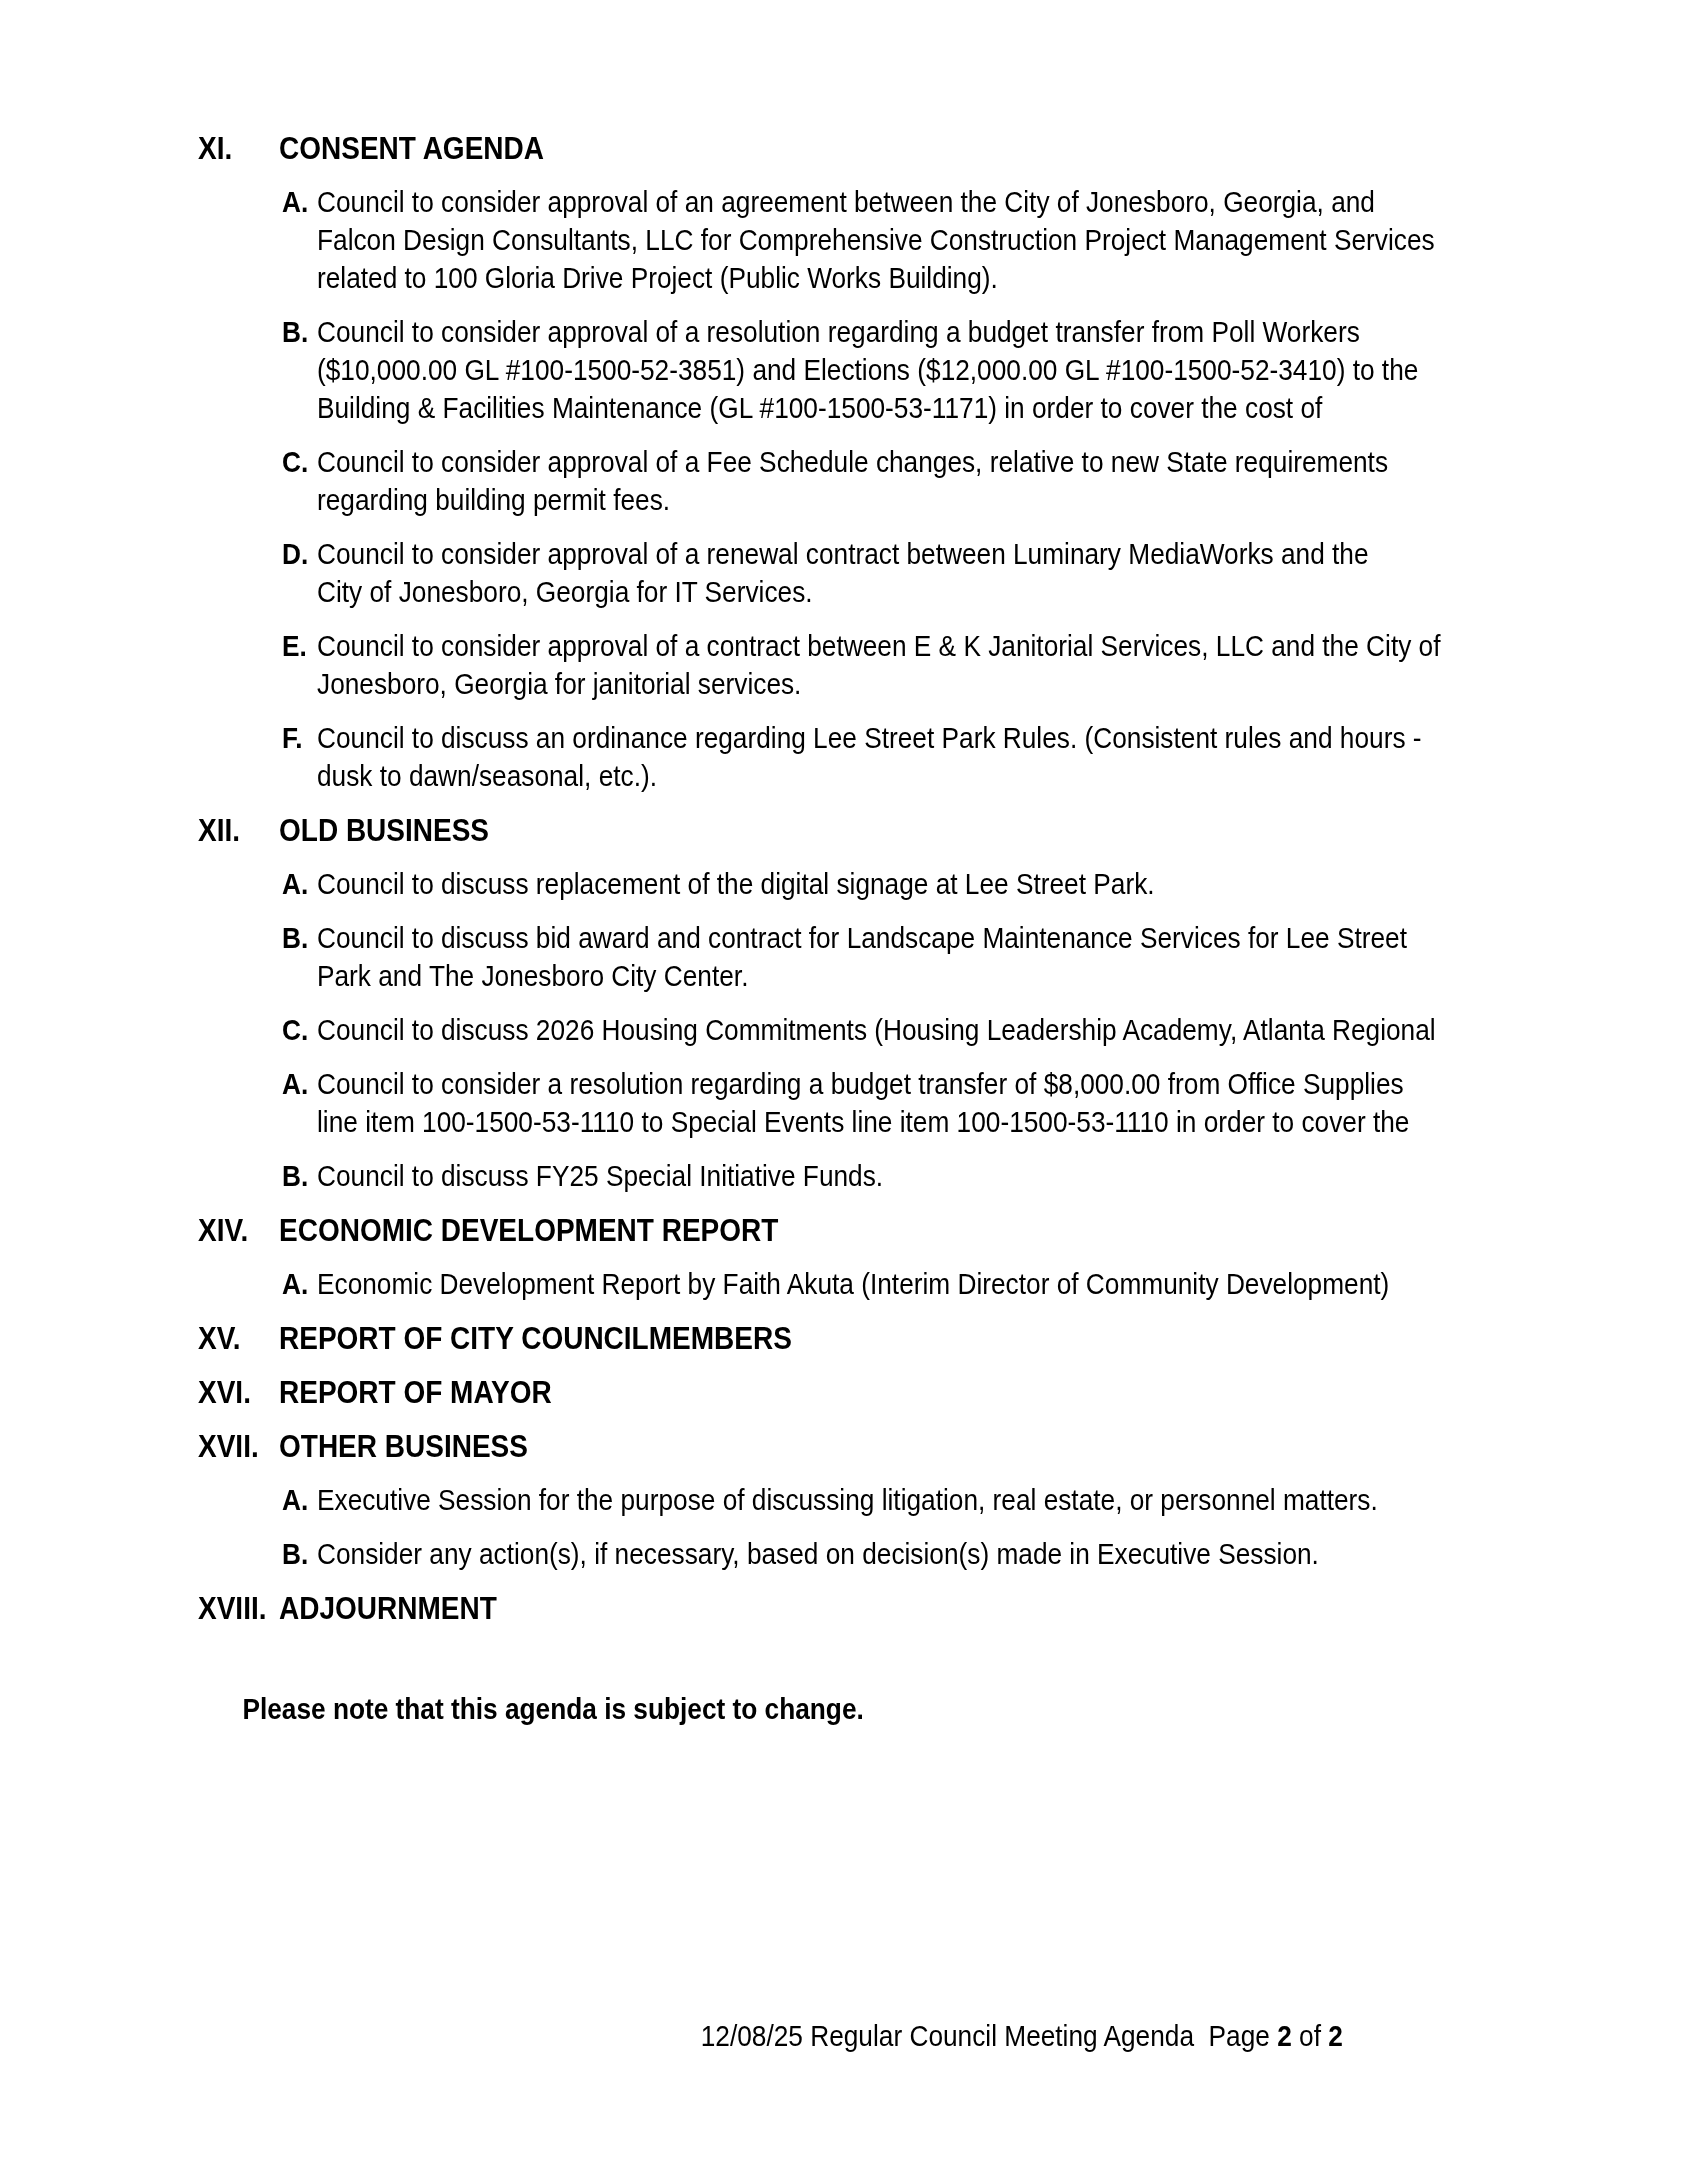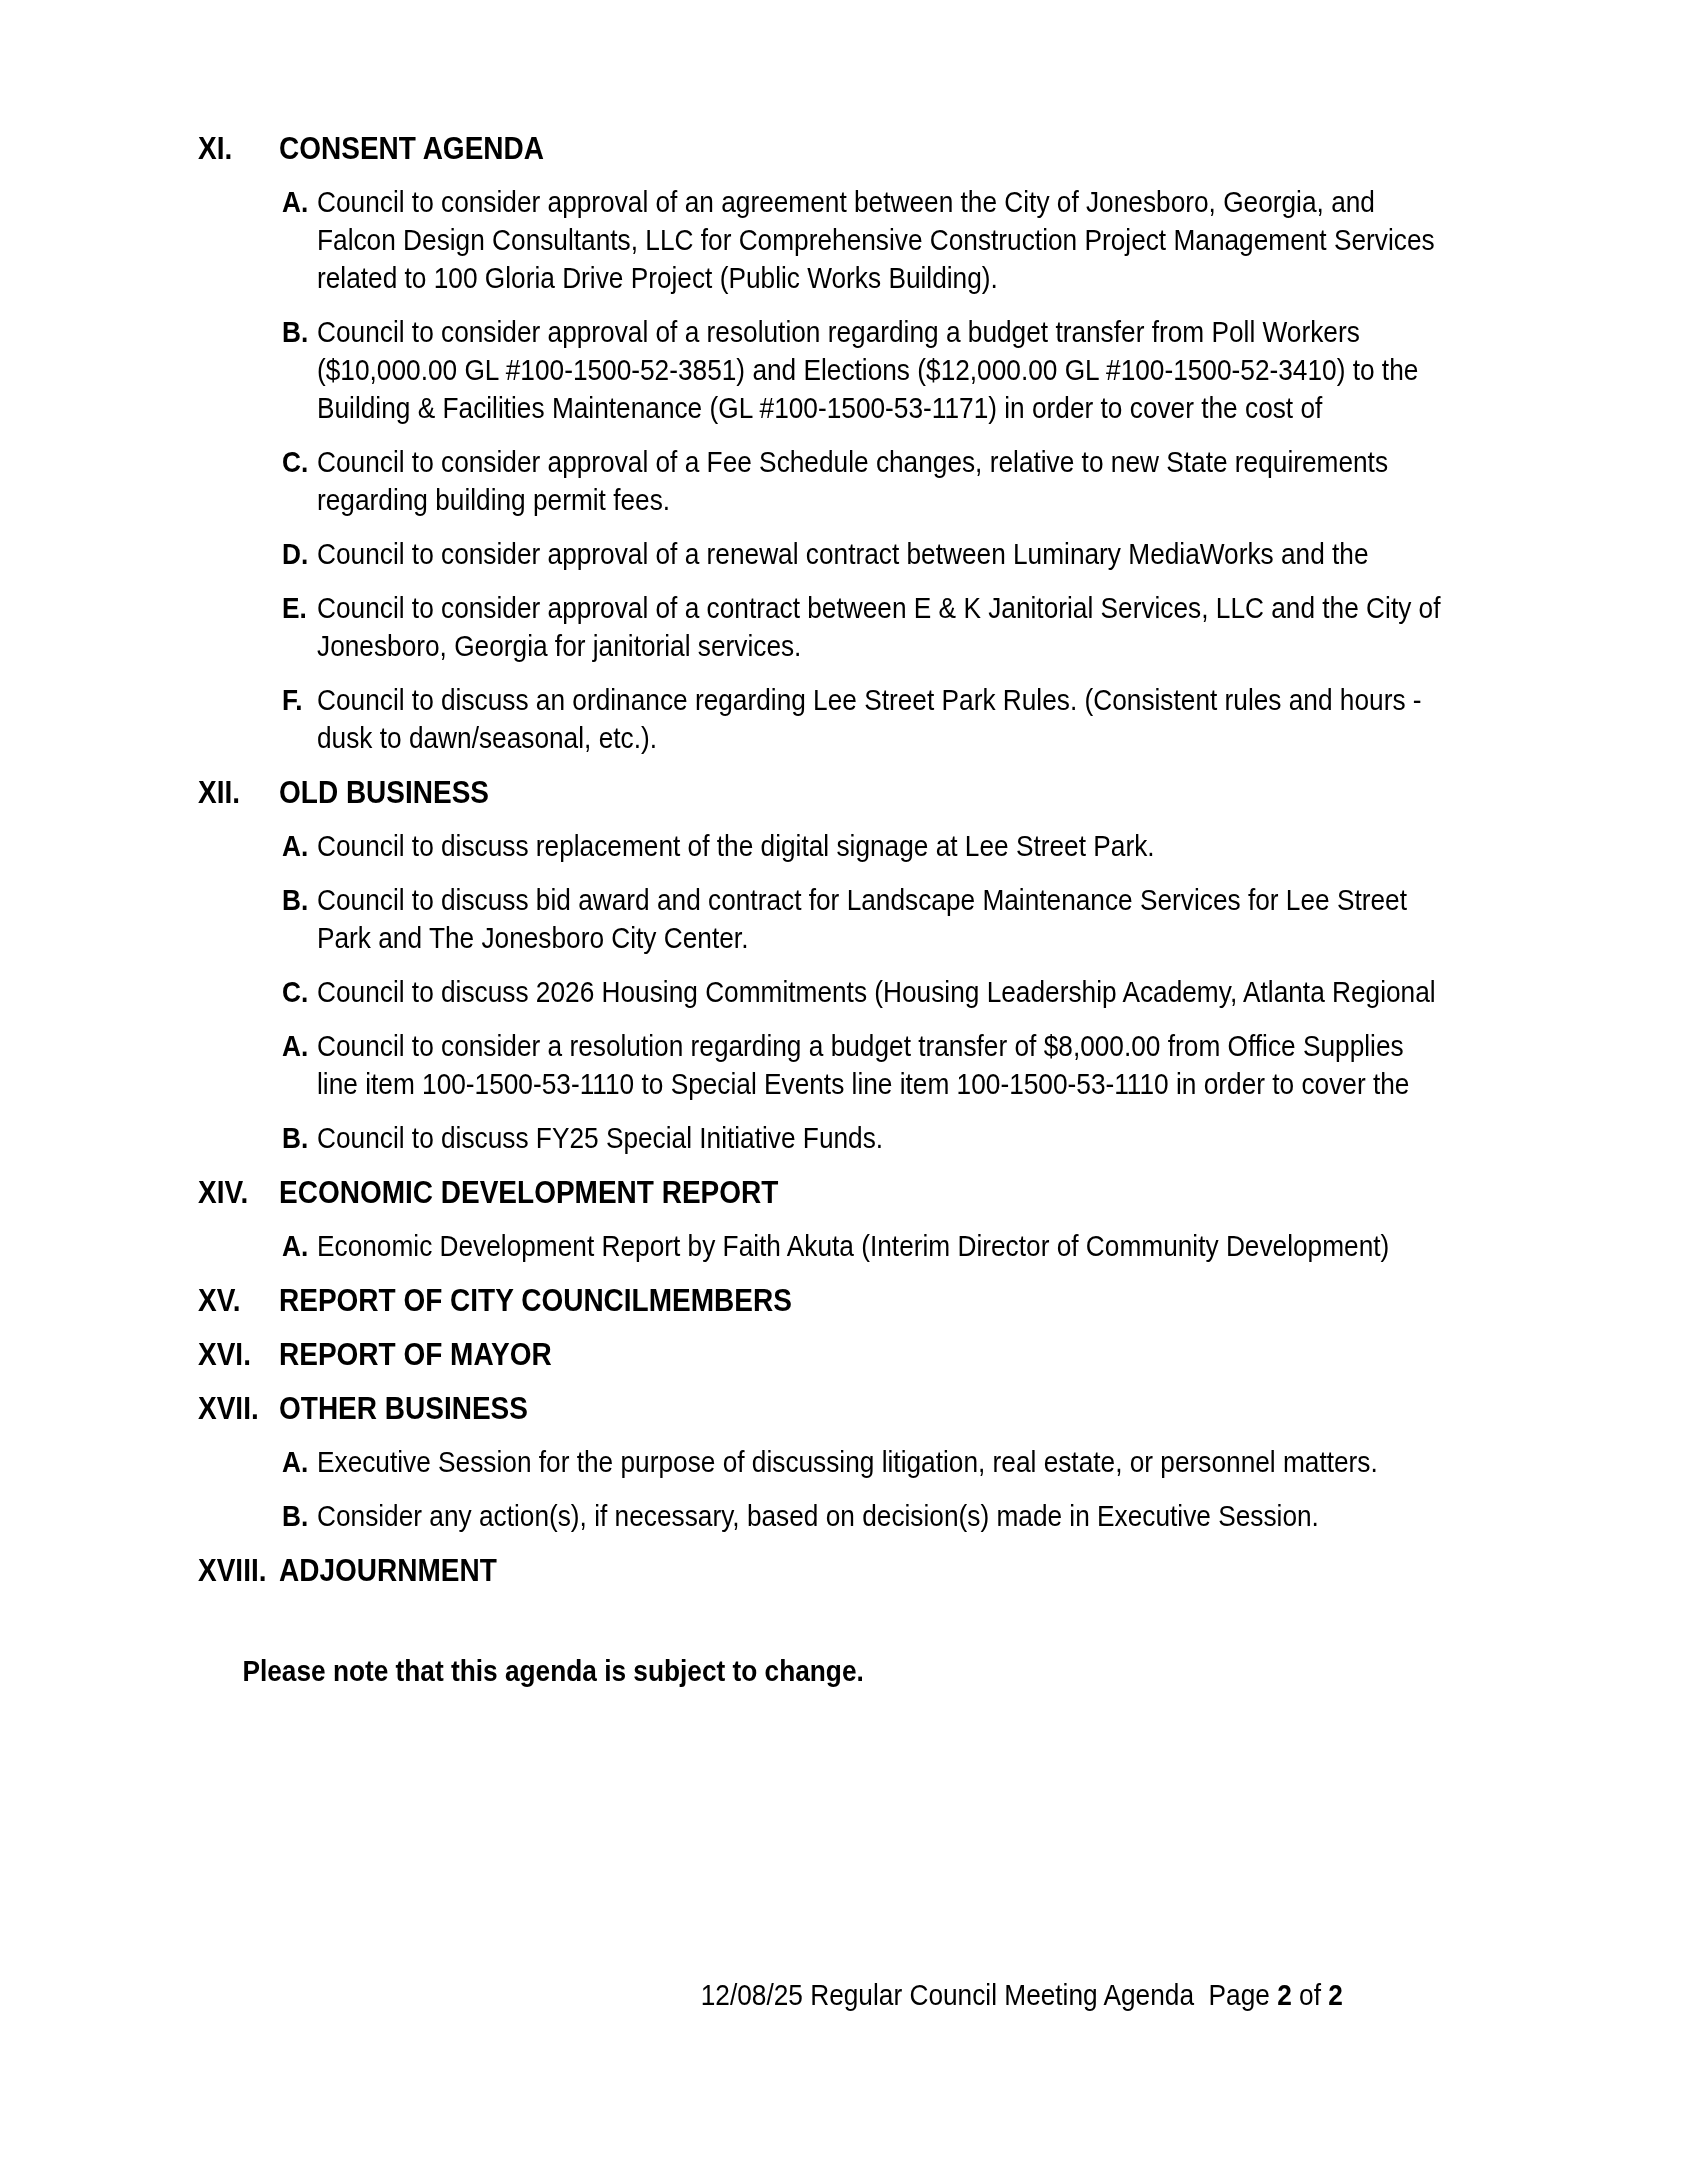--- a/index.html
+++ b/index.html
@@ -69,21 +69,21 @@
     line-height: 38px;
     font-weight: 700;
   }
   .note-inner {
     display: inline-block;
     transform: scaleX(0.875);
     white-space: pre;
   }
   .footer {
     position: absolute;
-    top: 1938px;
+    top: 1979px;
     right: 187px;
     font-size: 30px;
     line-height: 38px;
     white-space: pre;
     text-align: right;
   }
   .footer-inner {
     display: inline-block;
     transform: scaleX(0.875);
     transform-origin: 100% 50%;
@@ -132,20 +132,23 @@
               <span class="txt">Council to consider approval of a Fee Schedule changes, relative to new State requirements</span>
             </div>
             <div class="line">
               <span class="txt">regarding building permit fees.</span>
             </div>
           </div>
           <div class="item">
             <div class="line">
               <span class="letter">D.</span>
               <span class="txt">Council to consider approval of a renewal contract between Luminary MediaWorks and the</span>
+            </div>
+            <div class="line">
+              <span class="txt">City of Jonesboro, Georgia for IT Services.</span>
             </div>
           </div>
           <div class="item">
             <div class="line">
               <span class="letter">E.</span>
               <span class="txt">Council to consider approval of a contract between E &amp; K Janitorial Services, LLC and the City of</span>
             </div>
             <div class="line">
               <span class="txt">Jonesboro, Georgia for janitorial services.</span>
             </div>

